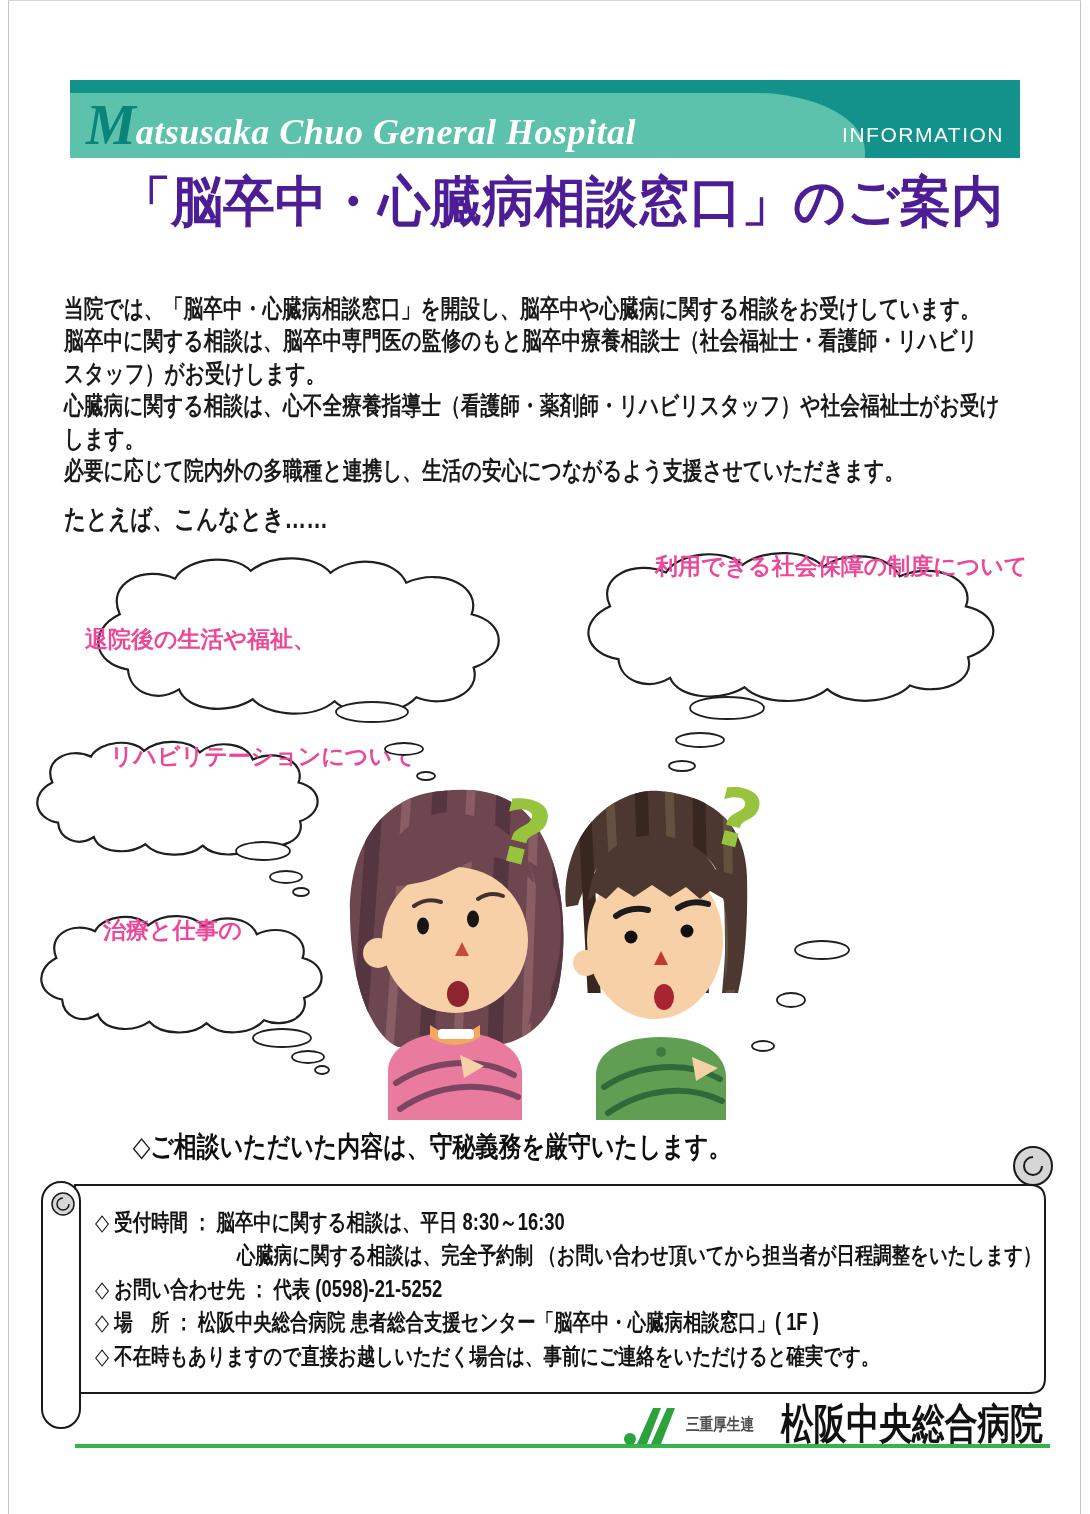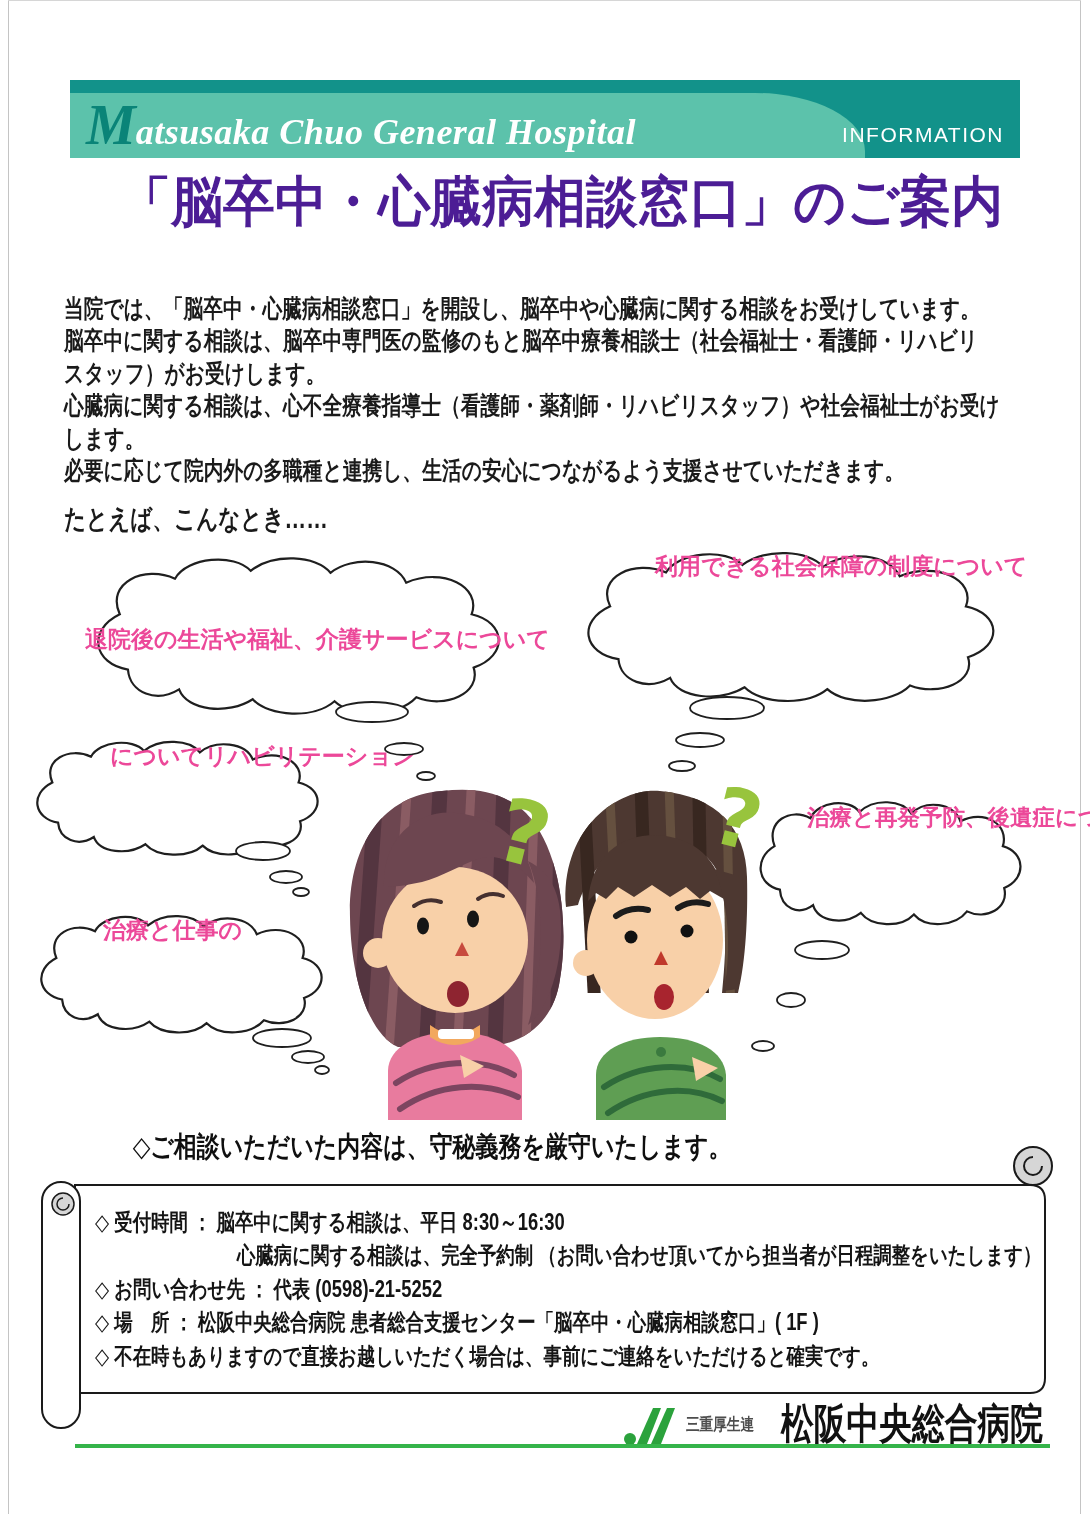--- a/index.html
+++ b/index.html
@@ -106,62 +106,52 @@
   </div>
 
   <div class="example-heading"><span class="cond">たとえば、こんなとき……</span></div>
 
   <div class="bubble b-discharge">
     <svg viewBox="0 0 440 170" preserveAspectRatio="none">
       <path d="M42,118 C8,112 2,78 34,62 C20,30 58,12 88,26 C100,4 146,0 162,18 C184,0 226,2 240,20 C262,2 304,6 314,30 C350,14 388,34 378,62 C412,70 414,104 380,116 C388,142 352,158 324,146 C306,166 262,168 244,150 C224,168 180,166 164,148 C140,164 100,160 92,138 C70,152 44,142 42,118 Z" fill="#ffffff" stroke="#1f1f1f" stroke-width="2.2" vector-effect="non-scaling-stroke"></path>
     </svg>
     <div class="btext">
       <div>退院後の生活や福祉、</div>
-      <div>介護サービスについて</div>
     </div>
   </div>
 
   <div class="bubble b-social">
     <svg viewBox="0 0 440 170" preserveAspectRatio="none">
       <path d="M42,118 C8,112 2,78 34,62 C20,30 58,12 88,26 C100,4 146,0 162,18 C184,0 226,2 240,20 C262,2 304,6 314,30 C350,14 388,34 378,62 C412,70 414,104 380,116 C388,142 352,158 324,146 C306,166 262,168 244,150 C224,168 180,166 164,148 C140,164 100,160 92,138 C70,152 44,142 42,118 Z" fill="#ffffff" stroke="#1f1f1f" stroke-width="2.2" vector-effect="non-scaling-stroke"></path>
     </svg>
     <div class="btext">
       <div>利用できる</div>
       <div>社会保障の制度について</div>
     </div>
   </div>
 
   <div class="bubble b-rehab">
     <svg viewBox="0 0 440 170" preserveAspectRatio="none">
       <path d="M42,118 C8,112 2,78 34,62 C20,30 58,12 88,26 C100,4 146,0 162,18 C184,0 226,2 240,20 C262,2 304,6 314,30 C350,14 388,34 378,62 C412,70 414,104 380,116 C388,142 352,158 324,146 C306,166 262,168 244,150 C224,168 180,166 164,148 C140,164 100,160 92,138 C70,152 44,142 42,118 Z" fill="#ffffff" stroke="#1f1f1f" stroke-width="2.2" vector-effect="non-scaling-stroke"></path>
     </svg>
     <div class="btext">
+      <div>リハビリテーション</div>
       <div>について</div>
-      <div>リハビリテーション</div>
     </div>
   </div>
 
   <div class="bubble b-work">
     <svg viewBox="0 0 440 170" preserveAspectRatio="none">
       <path d="M42,118 C8,112 2,78 34,62 C20,30 58,12 88,26 C100,4 146,0 162,18 C184,0 226,2 240,20 C262,2 304,6 314,30 C350,14 388,34 378,62 C412,70 414,104 380,116 C388,142 352,158 324,146 C306,166 262,168 244,150 C224,168 180,166 164,148 C140,164 100,160 92,138 C70,152 44,142 42,118 Z" fill="#ffffff" stroke="#1f1f1f" stroke-width="2.2" vector-effect="non-scaling-stroke"></path>
     </svg>
     <div class="btext">
       <div>治療と仕事の</div>
     </div>
   </div>
 
-  <div class="bubble b-relapse">
-    <svg viewBox="0 0 440 170" preserveAspectRatio="none">
-      <path d="M42,118 C8,112 2,78 34,62 C20,30 58,12 88,26 C100,4 146,0 162,18 C184,0 226,2 240,20 C262,2 304,6 314,30 C350,14 388,34 378,62 C412,70 414,104 380,116 C388,142 352,158 324,146 C306,166 262,168 244,150 C224,168 180,166 164,148 C140,164 100,160 92,138 C70,152 44,142 42,118 Z" fill="#ffffff" stroke="#1f1f1f" stroke-width="2.2" vector-effect="non-scaling-stroke"></path>
-    </svg>
-    <div class="btext">
-      <div>治療と再発予防、</div>
-      <div>後遺症について</div>
-    </div>
-  </div>
 
   <svg class="decor-overlay">
     <g fill="#ffffff" stroke="#1f1f1f" stroke-width="1.8">
       <ellipse cx="372" cy="712" rx="36" ry="10"></ellipse>
         <ellipse cx="404" cy="749" rx="19" ry="6"></ellipse>
         <ellipse cx="426" cy="776" rx="9" ry="4"></ellipse>
       <ellipse cx="727" cy="708" rx="37" ry="11"></ellipse>
         <ellipse cx="700" cy="740" rx="24" ry="7"></ellipse>
         <ellipse cx="682" cy="766" rx="13" ry="5"></ellipse>
       <ellipse cx="263" cy="851" rx="27" ry="9"></ellipse>

